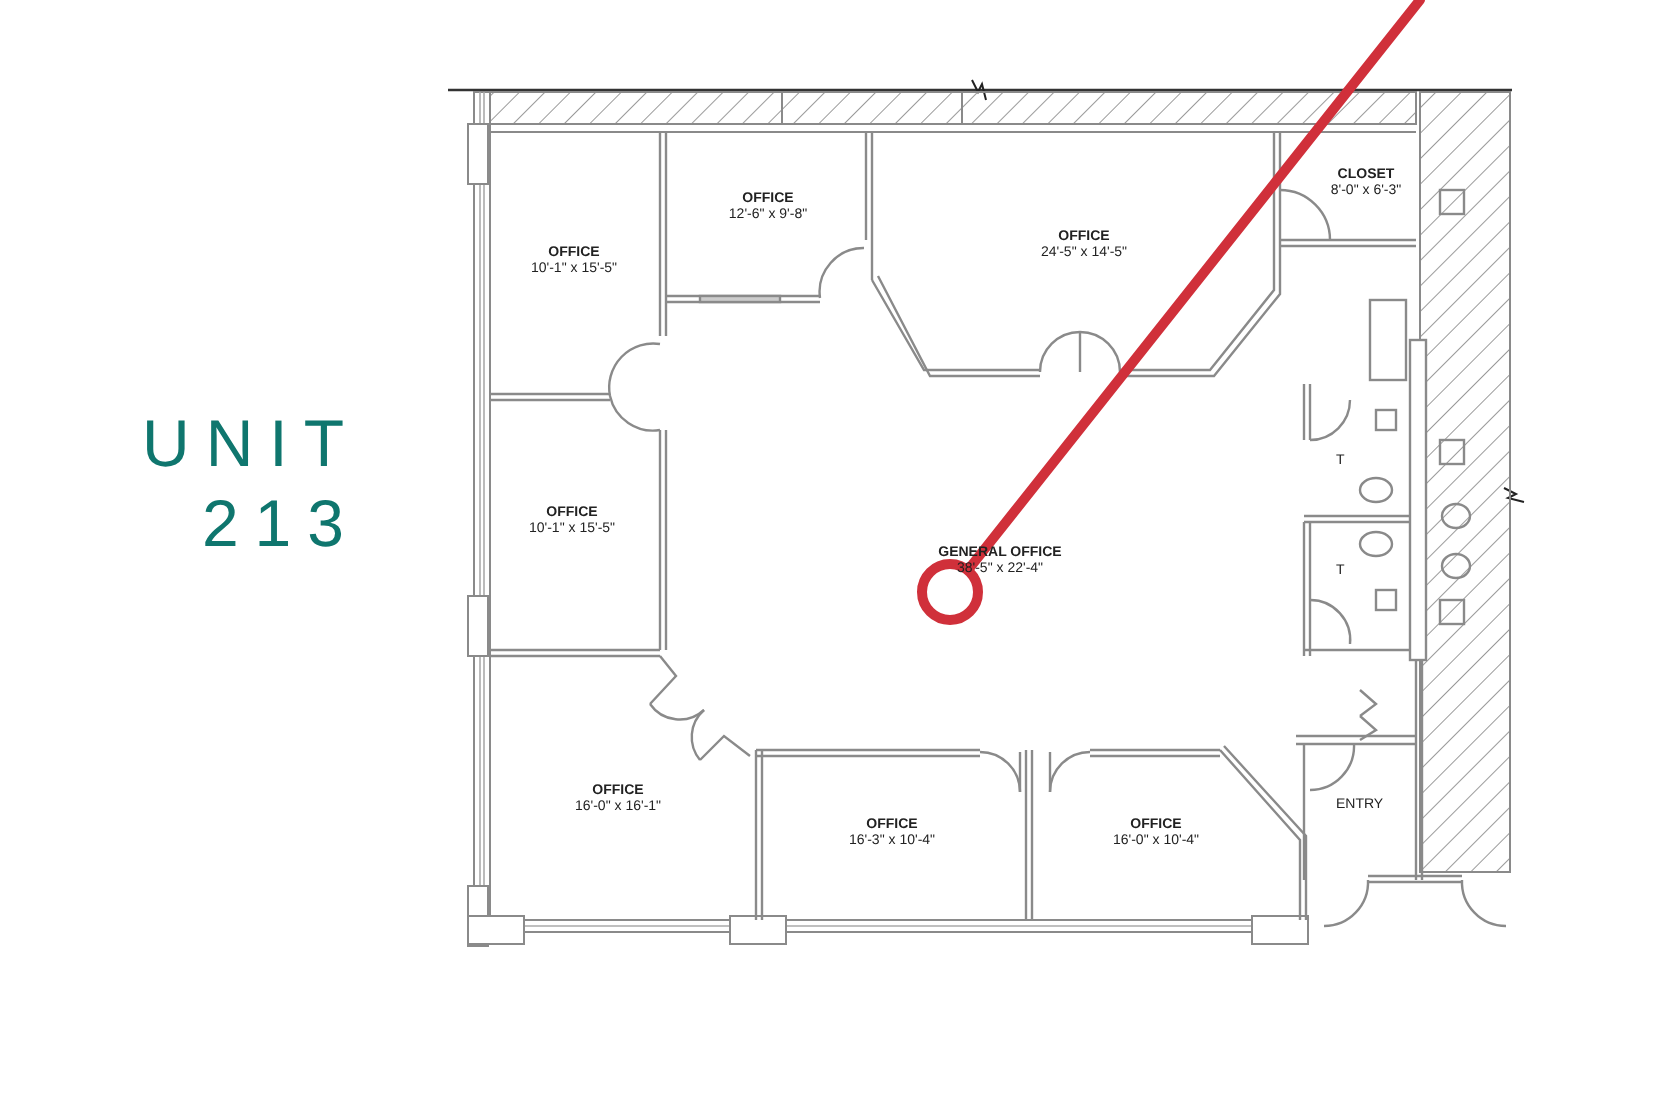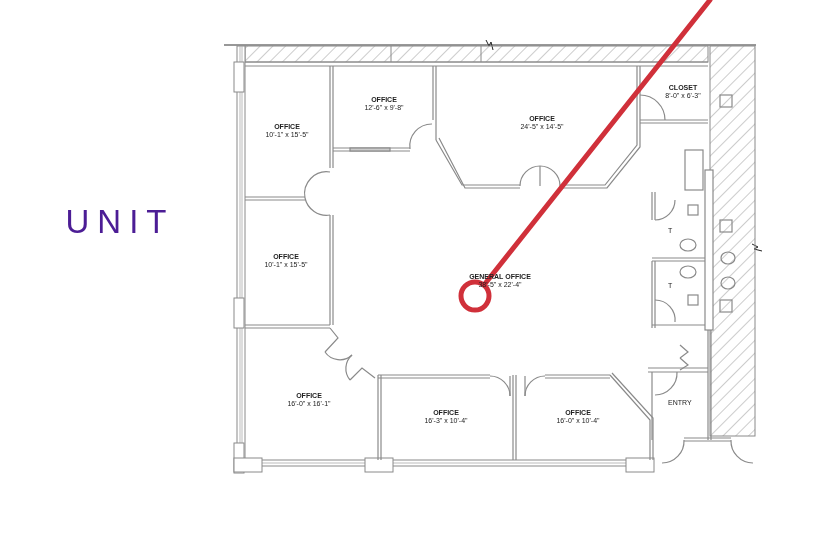--- a/index.html
+++ b/index.html
@@ -1,21 +1,21 @@
 <!DOCTYPE html>
 <html><head>
   <meta charset="utf-8">
   <style>
     html, body { margin: 0; padding: 0; background: #ffffff; }
     body { width: 840px; height: 560px; position: relative; overflow: hidden; font-family: "Liberation Sans", sans-serif; }
     .canvas { position: absolute; left: 0; top: 0; width: 840px; height: 560px; }
     svg.plan { position: absolute; left: 0; top: 0; }
     .unit-label {
-      position: absolute; left: 60px; width: 120px; text-align: center;
-      color: #4c1d95; font-family: "Liberation Sans", sans-serif;
+      position: absolute; left: 60px; width: 120px; text-align: right;
+      color: #0f766e; font-family: "Liberation Sans", sans-serif;
       font-size: 33px; letter-spacing: 8px; line-height: 1;
     }
     .room {
       position: absolute; text-align: center; color: #222;
       font-family: "Liberation Sans", sans-serif; line-height: 1.15;
       transform: translateX(-50%); white-space: nowrap;
     }
     .room .name { font-size: 7px; font-weight: bold; display: block; }
     .room .dims { font-size: 7px; display: block; }
     .tag { position: absolute; font-size: 7px; color: #222; font-family: "Liberation Sans", sans-serif; }
@@ -152,20 +152,21 @@
 
       <polyline points="610,375 650,420 650,460"></polyline>
       <polyline points="612,373 653,418 653,460"></polyline>
     </g>
 
     <line x1="710" y1="0" x2="484" y2="285" stroke="#d0303a" stroke-width="5" stroke-linecap="round"></line>
     <circle cx="475" cy="296" r="14" fill="none" stroke="#d0303a" stroke-width="5"></circle>
   </svg>
 
   <div class="unit-label" style="top:205px;">UNIT</div>
+  <div class="unit-label" style="top:245px;">213</div>
 
   <div class="room" style="left:287px; top:123px;">
     <span class="name">OFFICE</span>
     <span class="dims">10'-1" x 15'-5"</span>
   </div>
   <div class="room" style="left:384px; top:96px;">
     <span class="name">OFFICE</span>
     <span class="dims">12'-6" x 9'-8"</span>
   </div>
   <div class="room" style="left:542px; top:115px;">

